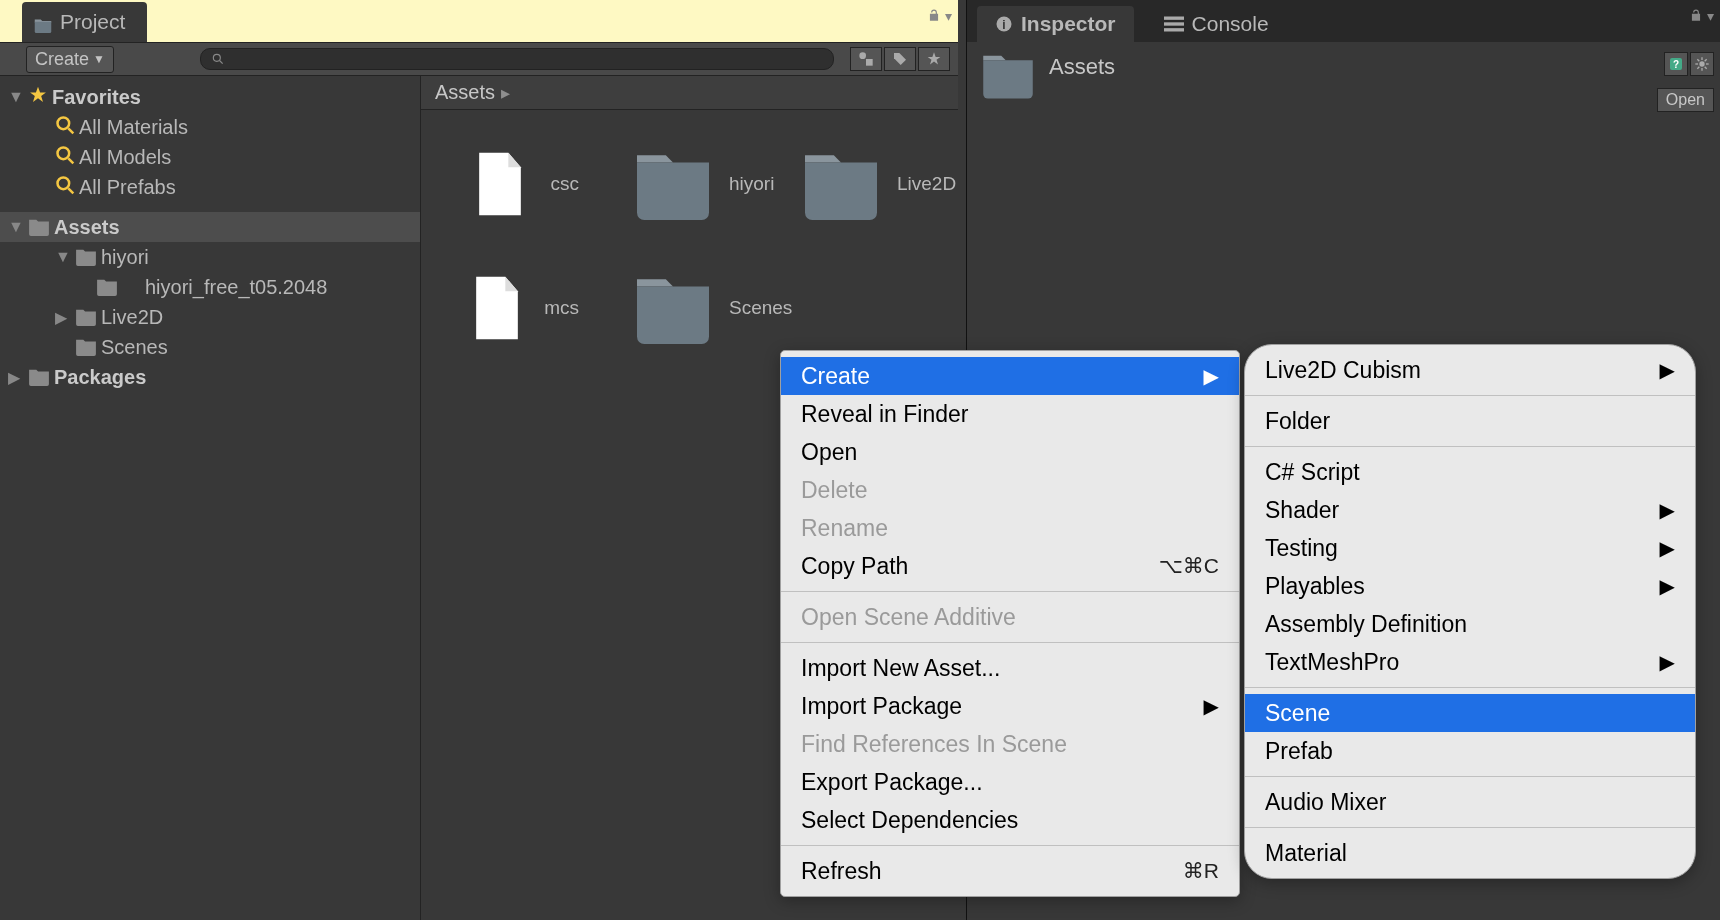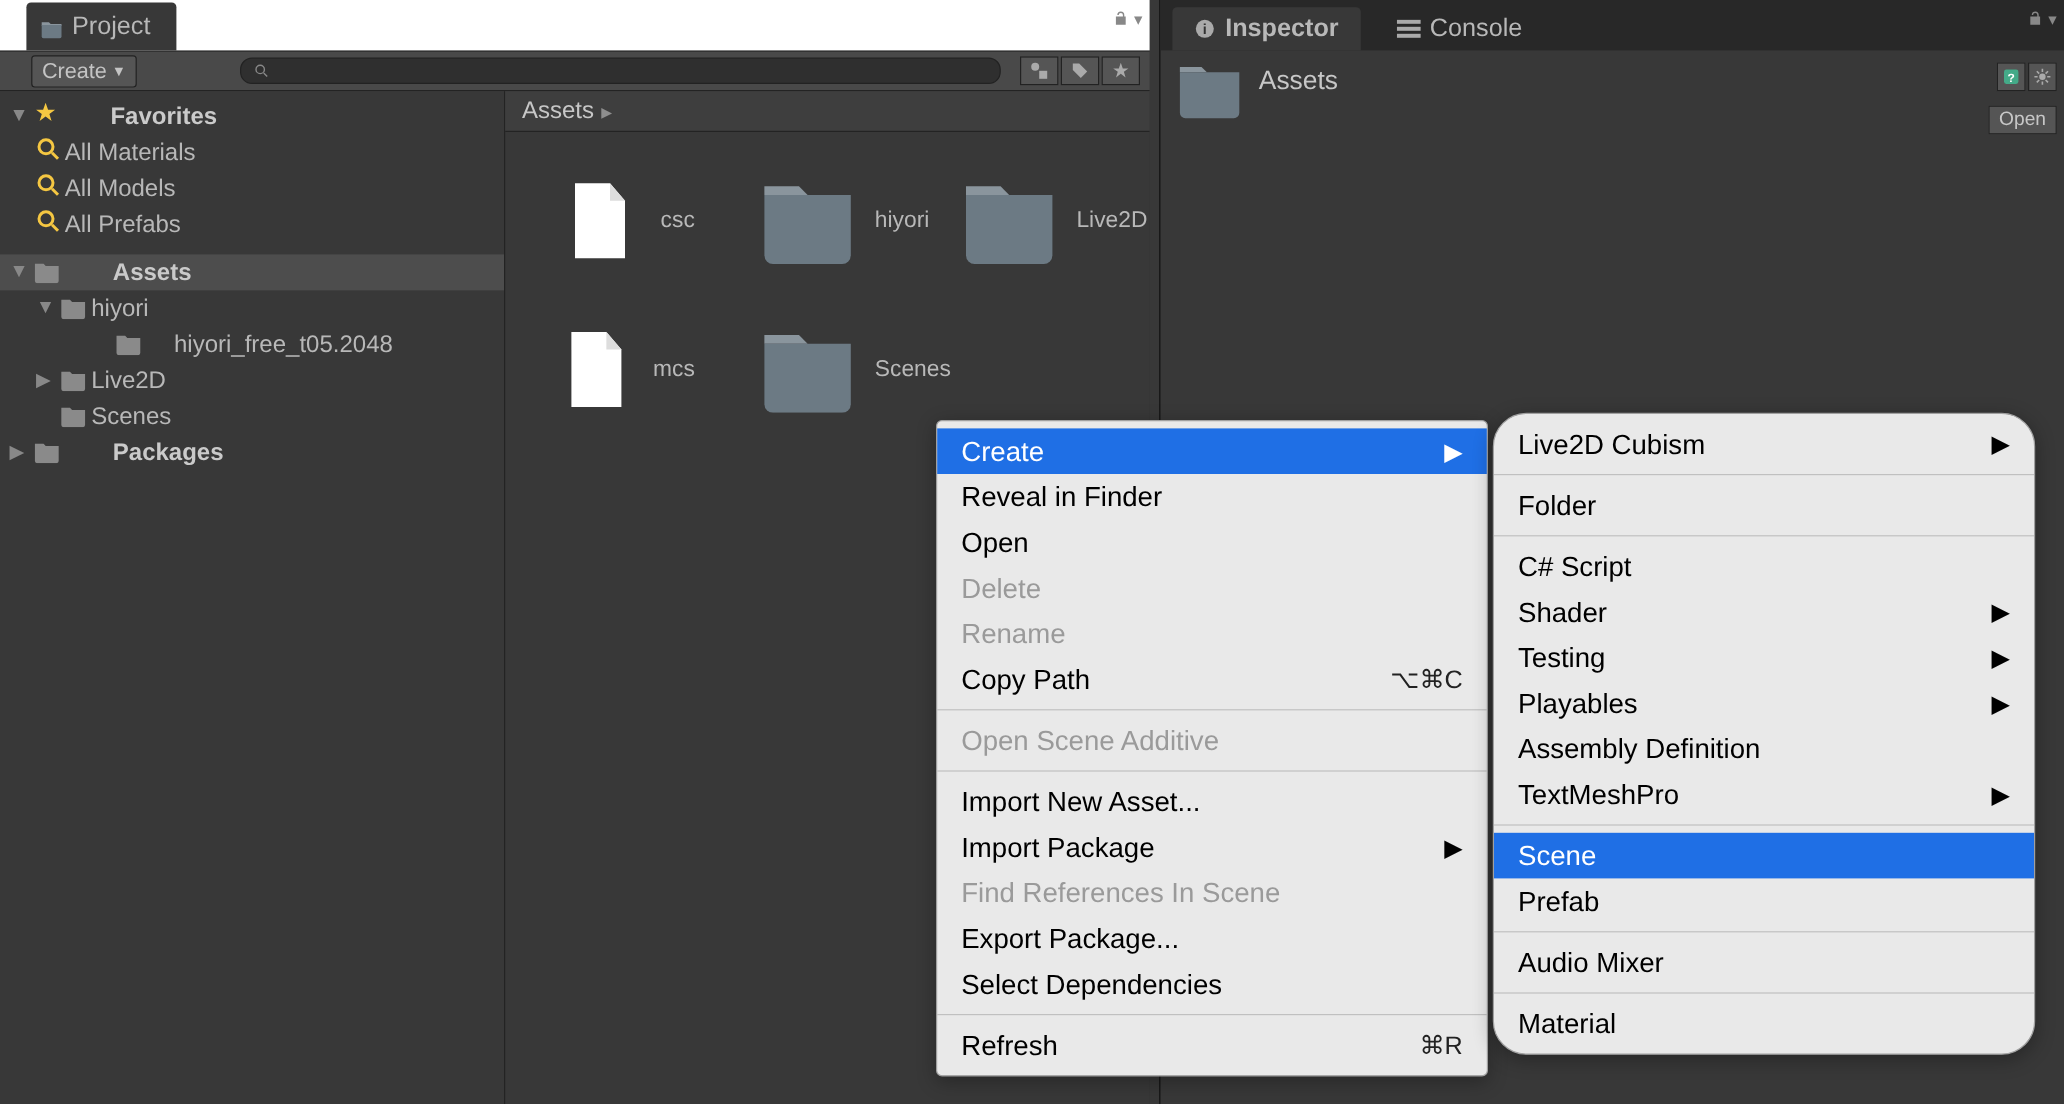--- a/index.html
+++ b/index.html
@@ -1,20 +1,20 @@
 <!DOCTYPE html>
 <html><head>
 <meta charset="utf-8">
 <style>
 * { margin: 0; padding: 0; box-sizing: border-box; font-family: -apple-system, BlinkMacSystemFont, "Segoe UI", Arial, sans-serif; }
 body { background: #383838; color: #b8b8b8; width: 1720px; height: 920px; overflow: hidden; position: relative; }
 
 
 .panel-left { position: absolute; left: 0; top: 0; width: 958px; height: 100%; background: #383838; }
-.tab-row { height: 42px; background: #ffffff; display: flex; align-items: flex-end; padding-left: 22px; position: relative; }
+.tab-row { height: 42px; background: #fef9c3; display: flex; align-items: flex-end; padding-left: 22px; position: relative; }
 .tab { background: #383838; color: #b8b8b8; padding: 8px 22px 8px 12px; border-radius: 4px 4px 0 0; font-size: 21px; display: flex; align-items: center; gap: 8px; }
 .tab-icon { width: 18px; height: 16px; display: inline-block; }
 .lock-row { position: absolute; right: 6px; top: 8px; display: flex; gap: 4px; align-items: center; }
 .lock-icon { width: 14px; height: 14px; }
 .dd-icon { font-size: 14px; color: #888; }
 
 .toolbar { height: 34px; background: #494949; display: flex; align-items: center; padding: 0 0 0 26px; gap: 6px; border-top: 1px solid #232323; border-bottom: 1px solid #232323;}
 .create-btn { background: #555; color: #c4c4c4; padding: 2px 8px; font-size: 18px; border-radius: 3px; display: flex; align-items: center; gap: 4px; border: 1px solid #222;}
 .search-box { flex: 1; background: #2f2f2f; height: 22px; border-radius: 10px; margin: 0 10px 0 80px; display: flex; align-items: center; padding: 0 10px; border: 1px solid #222;}
 .search-box svg { width: 14px; height: 14px; }
@@ -23,22 +23,22 @@
 
 .body-row { display: flex; height: calc(100% - 76px); }
 .sidebar { width: 420px; background: #383838; padding-top: 6px; }
 .tree-item { display: flex; align-items: center; height: 30px; font-size: 20px; padding-left: 8px; gap: 4px; }
 .tree-item.sel { background: #4d4d4d; }
 .tree-item .arrow { width: 16px; color: #888; font-size: 16px; display:inline-block; }
 .tree-item .favstar svg { width: 20px; height: 20px; }
 .tree-item .magnify svg { width: 20px; height: 20px; }
 .tree-item .folder-ic { width: 22px; height: 18px; }
 .tree-item span.lbl { color: #b8b8b8; }
-.tree-item.bold span.lbl { font-weight: 600; color: #cacaca; margin-left: 40px;}
-.indent1 { padding-left: 30px; }
+.tree-item.bold span.lbl { font-weight: 600; color: #cacaca;}
+.indent1 { padding-left: 16px; margin-left: 39px; }
 .indent3 { padding-left: 96px; gap: 27px; }
 
 .content { flex: 1; background: #383838; border-left: 1px solid #232323; }
 .breadcrumb { height: 34px; background: #3e3e3e; display: flex; align-items: center; padding-left: 14px; font-size: 20px; color: #c7c7c7; border-bottom:1px solid #232323;}
 .bc-arrow { color: #8e8e8e; margin-left: 6px; font-size: 18px;}
 .grid { display: flex; flex-wrap: wrap; gap: 36px 50px; padding: 30px 40px; }
 .grid-item { width: 118px; display: flex; flex-direction: row; align-items: center; gap: 12px; }
 .grid-item .thumb { width: 88px; height: 88px; display:flex; align-items:center; justify-content:center;}
 .grid-item .name { font-size: 19px; color: #b8b8b8; }
 

